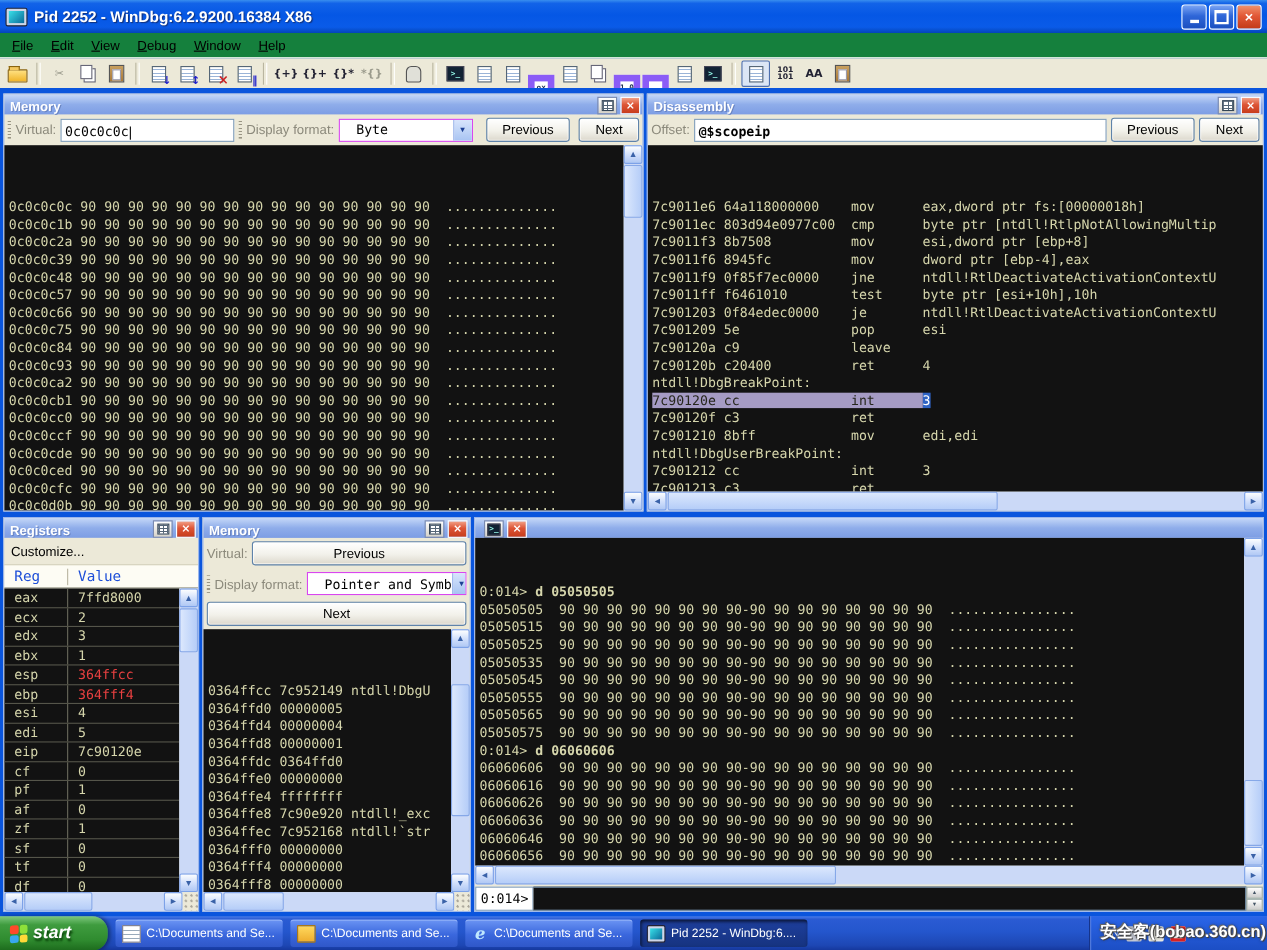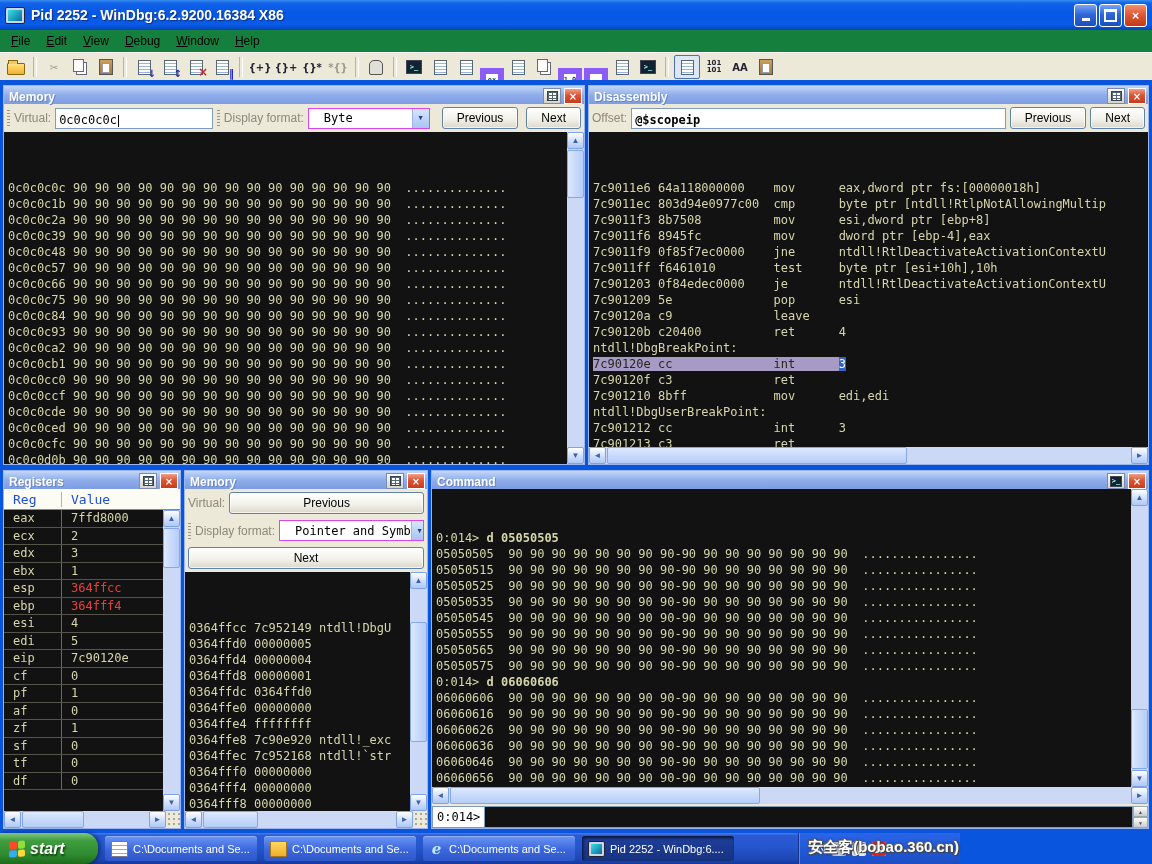--- a/index.html
+++ b/index.html
@@ -94,21 +94,21 @@
   .red{color:#e84040;}
 
   
   .promptrow{height:22px;flex:none;display:flex;align-items:stretch;background:#ece9d8;padding-top:2px;}
   .plabel{background:#fff;border:1px solid #7f9db9;font:12px "DejaVu Sans Mono",monospace;display:flex;align-items:center;padding:0 4px;}
   .pinput{flex:1;background:#121212;border:1px solid #7f9db9;border-left:none;}
   .pspin{width:15px;display:flex;flex-direction:column;}
   .pspin span{flex:1;border:1px solid #9aa;background:linear-gradient(#fff,#ccc);font-size:5px;color:#456;display:flex;align-items:center;justify-content:center;}
 
   
-  .taskbar{position:absolute;left:0;top:833px;width:960px;height:31px;display:flex;align-items:center;
+  .taskbar{position:absolute;left:0;top:833px;width:1152px;height:31px;display:flex;align-items:center;
      background:linear-gradient(180deg,#4a7ce8 0%,#2a5bd3 8%,#2456cd 45%,#1d47b4 85%,#15379c 100%);}
   .start{height:31px;width:98px;flex:none;border-radius:0 14px 14px 0;display:flex;align-items:center;padding-left:9px;box-sizing:border-box;
      background:linear-gradient(180deg,#7ec87e 0%,#3f9c3f 25%,#2f8b2f 70%,#1d6b1d 100%);box-shadow:2px 0 4px #0007;}
   .flag{width:16px;height:16px;display:grid;grid-template-columns:1fr 1fr;grid-template-rows:1fr 1fr;gap:1px;transform:skewY(-4deg);}
   .flag i{border-radius:2px;} .f1{background:#ff4a2a;} .f2{background:#8ee03a;} .f3{background:#38a8f0;} .f4{background:#ffd938;}
   .stxt{color:#fff;font-weight:bold;font-style:italic;font-size:16px;padding-left:5px;text-shadow:1px 2px 2px #0a420a;}
   .task{height:25px;width:152px;flex:none;margin-left:7px;border-radius:3px;display:flex;align-items:center;gap:5px;padding:0 6px;box-sizing:border-box;
      background:linear-gradient(180deg,#6c95f4,#3a67dd 55%,#2f57c8);box-shadow:inset 0 1px 0 #cfe0ff66;color:#fff;font-size:11px;}
   .task .tl{white-space:nowrap;overflow:hidden;}
   .task.active{background:linear-gradient(180deg,#1e3f9e,#16337f);box-shadow:inset 1px 2px 3px #000a;}
@@ -312,20 +312,23 @@
   </div>
 
   <div class="panel" style="left:3px;top:390px;width:178px;height:359px;">
     <div class="ptitle">
       <span class="ptxt">Registers</span>
       <span class="pbtn">
           <span class="grid"></span>
         </span>
       <span class="pbtn close">×</span>
     </div>
+    <div class="custrow">
+        <span>Customize...</span>
+      </div>
     <div class="rhead">
       <span class="rc1">Reg</span>
       <span class="rc2">Value</span>
     </div>
     <div class="pbody">
       <div class="rbody">
 
       <div class="rrow">
             <span class="rc1">eax</span>
             <span class="rc2">7ffd8000</span>
@@ -441,21 +444,20 @@
     <div class="hsb">
       <span class="sbtn">◄</span>
       <span class="thumb" style="left:18px;width:55px;"></span>
       <span class="sbtn right">►</span>
       <span class="rgrip"></span>
     </div>
   </div>
 
   <div class="panel" style="left:431px;top:390px;width:718px;height:359px;">
     <div class="ptitle">
-      <span class="ptxt">Command</span>
       <span class="pbtn">
           <span class="sh-cmdbox" style="width:10px;height:9px;">&gt;_</span>
         </span>
       <span class="pbtn close">×</span>
     </div>
     <div class="pbody">
       <div class="content">
         
       <div class="crow cut echo"><span class="a">0:014&gt; </span><span class="b">d 05050505</span></div><div class="crow"><span class="a">05050505  90 90 90 90 90 90 90 90-90 90 90 90 90 90 90 90  ................</span><span class="b"></span></div><div class="crow"><span class="a">05050515  90 90 90 90 90 90 90 90-90 90 90 90 90 90 90 90  ................</span><span class="b"></span></div><div class="crow"><span class="a">05050525  90 90 90 90 90 90 90 90-90 90 90 90 90 90 90 90  ................</span><span class="b"></span></div><div class="crow"><span class="a">05050535  90 90 90 90 90 90 90 90-90 90 90 90 90 90 90 90  ................</span><span class="b"></span></div><div class="crow"><span class="a">05050545  90 90 90 90 90 90 90 90-90 90 90 90 90 90 90 90  ................</span><span class="b"></span></div><div class="crow"><span class="a">05050555  90 90 90 90 90 90 90 90-90 90 90 90 90 90 90 90  ................</span><span class="b"></span></div><div class="crow"><span class="a">05050565  90 90 90 90 90 90 90 90-90 90 90 90 90 90 90 90  ................</span><span class="b"></span></div><div class="crow"><span class="a">05050575  90 90 90 90 90 90 90 90-90 90 90 90 90 90 90 90  ................</span><span class="b"></span></div><div class="crow echo"><span class="a">0:014&gt; </span><span class="b">d 06060606</span></div><div class="crow"><span class="a">06060606  90 90 90 90 90 90 90 90-90 90 90 90 90 90 90 90  ................</span><span class="b"></span></div><div class="crow"><span class="a">06060616  90 90 90 90 90 90 90 90-90 90 90 90 90 90 90 90  ................</span><span class="b"></span></div><div class="crow"><span class="a">06060626  90 90 90 90 90 90 90 90-90 90 90 90 90 90 90 90  ................</span><span class="b"></span></div><div class="crow"><span class="a">06060636  90 90 90 90 90 90 90 90-90 90 90 90 90 90 90 90  ................</span><span class="b"></span></div><div class="crow"><span class="a">06060646  90 90 90 90 90 90 90 90-90 90 90 90 90 90 90 90  ................</span><span class="b"></span></div><div class="crow"><span class="a">06060656  90 90 90 90 90 90 90 90-90 90 90 90 90 90 90 90  ................</span><span class="b"></span></div><div class="crow"><span class="b"></span></div></div>
       <div class="vsb">

